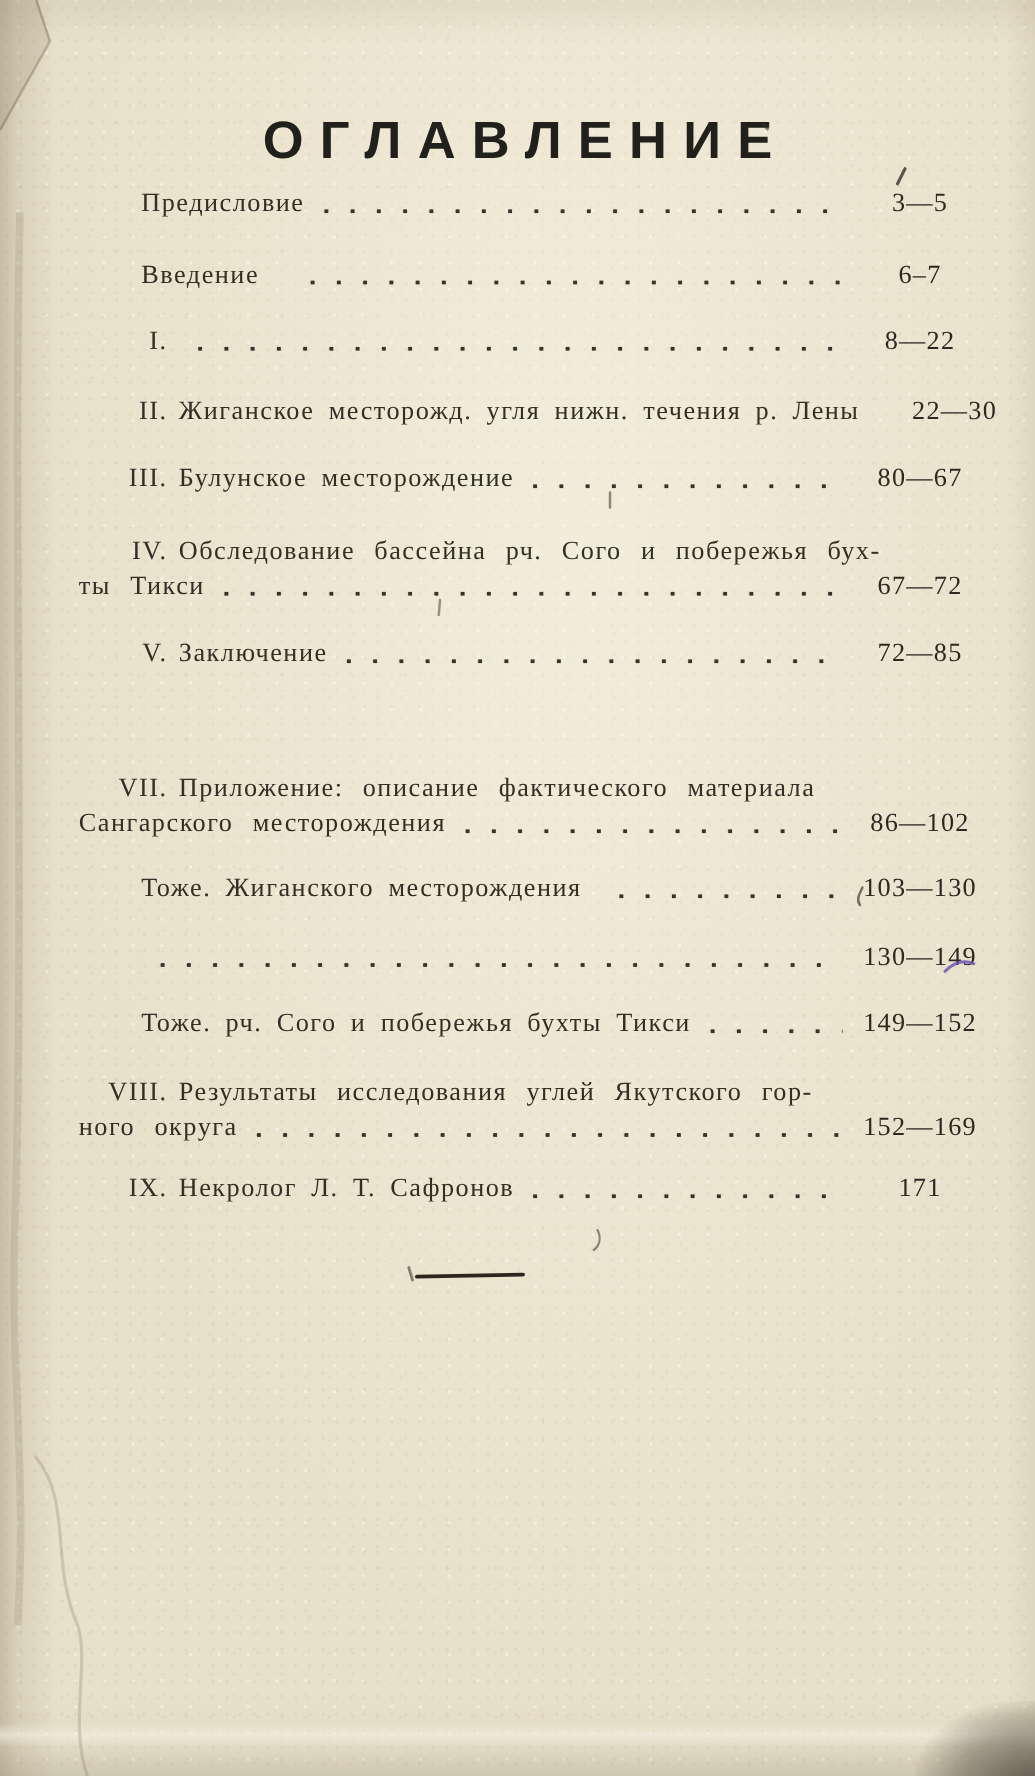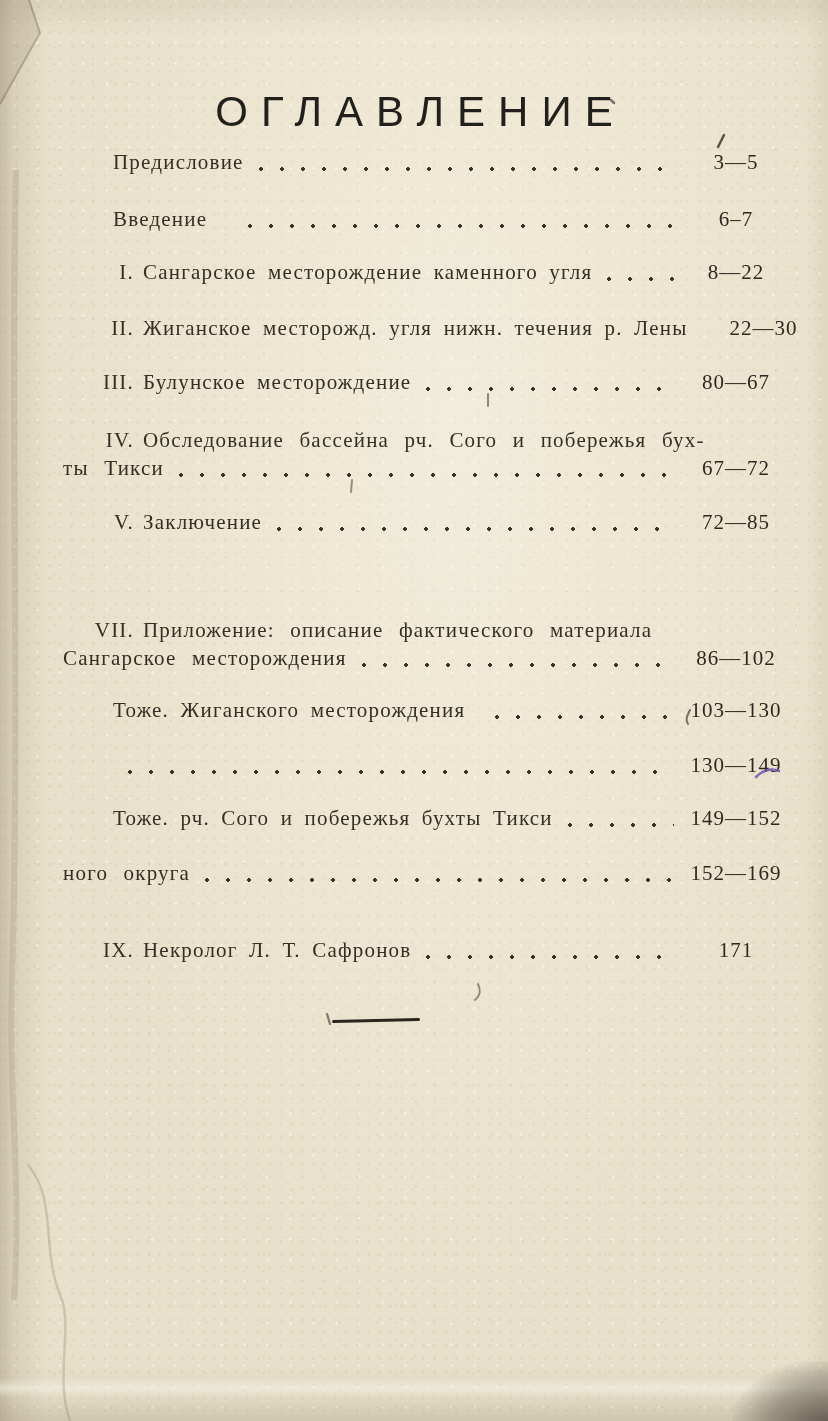--- a/index.html
+++ b/index.html
@@ -24,21 +24,21 @@
       radial-gradient(rgba(255,255,245,0.5) 1px, rgba(0,0,0,0) 1.6px);
     background-size:
       100% 100%,100% 100%,100% 100%,100% 100%,100% 100%,
       11px 13px, 19px 17px, 23px 21px;
     background-position:0 0,0 0,0 0,0 0,0 0, 0 0, 7px 5px, 3px 11px;
   }
   .title{
     position:absolute;top:88px;left:0;right:0;
     text-align:center;
     font-family:"Liberation Sans","DejaVu Sans",sans-serif;
-    font-size:42px;font-weight:400;letter-spacing:13px;
+    font-size:42px;font-weight:700;letter-spacing:13px;
     color:#22201c;
     text-indent:13px; 
     white-space:nowrap;
   }
   .toc{position:absolute;left:63px;right:38px;top:0;height:100%;}
   .entry{position:absolute;left:0;right:0;font-size:21px;line-height:28px;
          letter-spacing:1.2px;word-spacing:5px;}
   .line{display:flex;align-items:baseline;}
   .indent{display:inline-block;width:50px;flex:0 0 50px;}
   .num{display:inline-block;width:80px;flex:0 0 80px;text-align:right;padding-right:9px;box-sizing:border-box;}
@@ -81,21 +81,20 @@
         <span class="indent"></span>
         <span class="lbl" style="margin-right:26px">Введение</span>
         <span class="leader"></span>
         <span class="pages">6–7</span>
       </div>
     </div>
 
     <div class="entry" style="top:258px">
       <div class="line">
         <span class="num">I.</span>
-        <span class="lbl">Сангарское месторождение каменного угля</span>
         <span class="leader"></span>
         <span class="pages">8—22</span>
       </div>
     </div>
 
     <div class="entry no-leader" style="top:314px">
       <div class="line">
         <span class="num">II.</span>
         <span class="lbl">Жиганское месторожд. угля нижн. течения р. Лены</span>
         <span class="leader"></span>
@@ -133,21 +132,21 @@
       </div>
     </div>
 
 
     <div class="entry wordy" style="top:616px">
       <div class="line">
         <span class="num">VII.</span>
         <span class="lbl">Приложение: описание фактического материала</span>
       </div>
       <div class="line cont">
-        <span class="lbl">Сангарское месторождения</span>
+        <span class="lbl">Сангарского месторождения</span>
         <span class="leader"></span>
         <span class="pages">86—102</span>
       </div>
     </div>
 
     <div class="entry" style="top:696px">
       <div class="line">
         <span class="indent"></span>
         <span class="lbl" style="margin-right:15px">Тоже. Жиганского месторождения</span>
         <span class="leader"></span>
@@ -166,20 +165,24 @@
     <div class="entry" style="top:804px">
       <div class="line">
         <span class="indent"></span>
         <span class="lbl">Тоже. рч. Сого и побережья бухты Тикси</span>
         <span class="leader"></span>
         <span class="pages">149—152</span>
       </div>
     </div>
 
     <div class="entry wordy" style="top:859px">
+      <div class="line">
+        <span class="num">VIII.</span>
+        <span class="lbl">Результаты исследования углей Якутского гор-</span>
+      </div>
       <div class="line cont">
         <span class="lbl">ного округа</span>
         <span class="leader"></span>
         <span class="pages">152—169</span>
       </div>
     </div>
 
     <div class="entry" style="top:936px">
       <div class="line">
         <span class="num">IX.</span>

